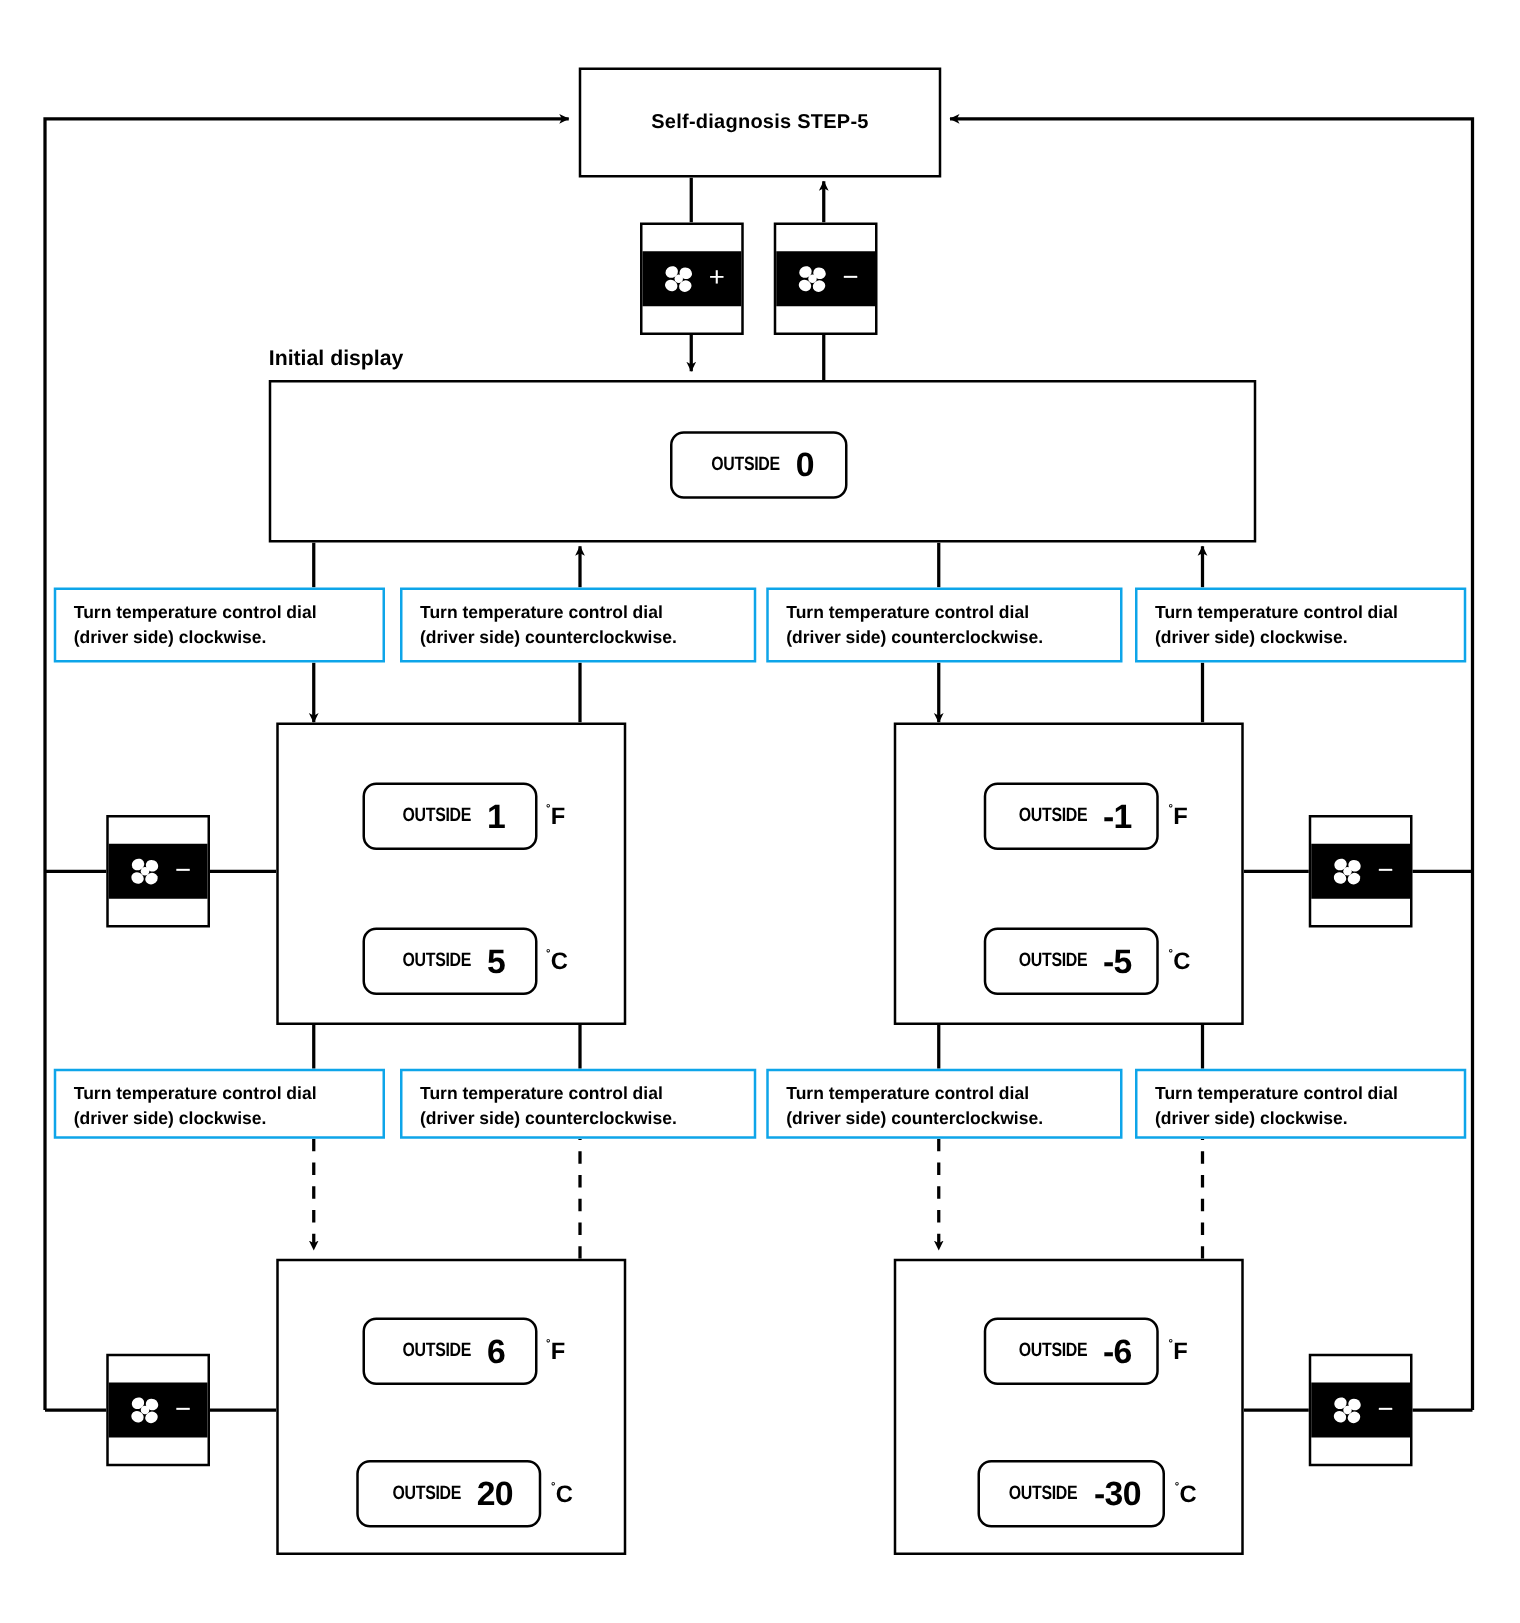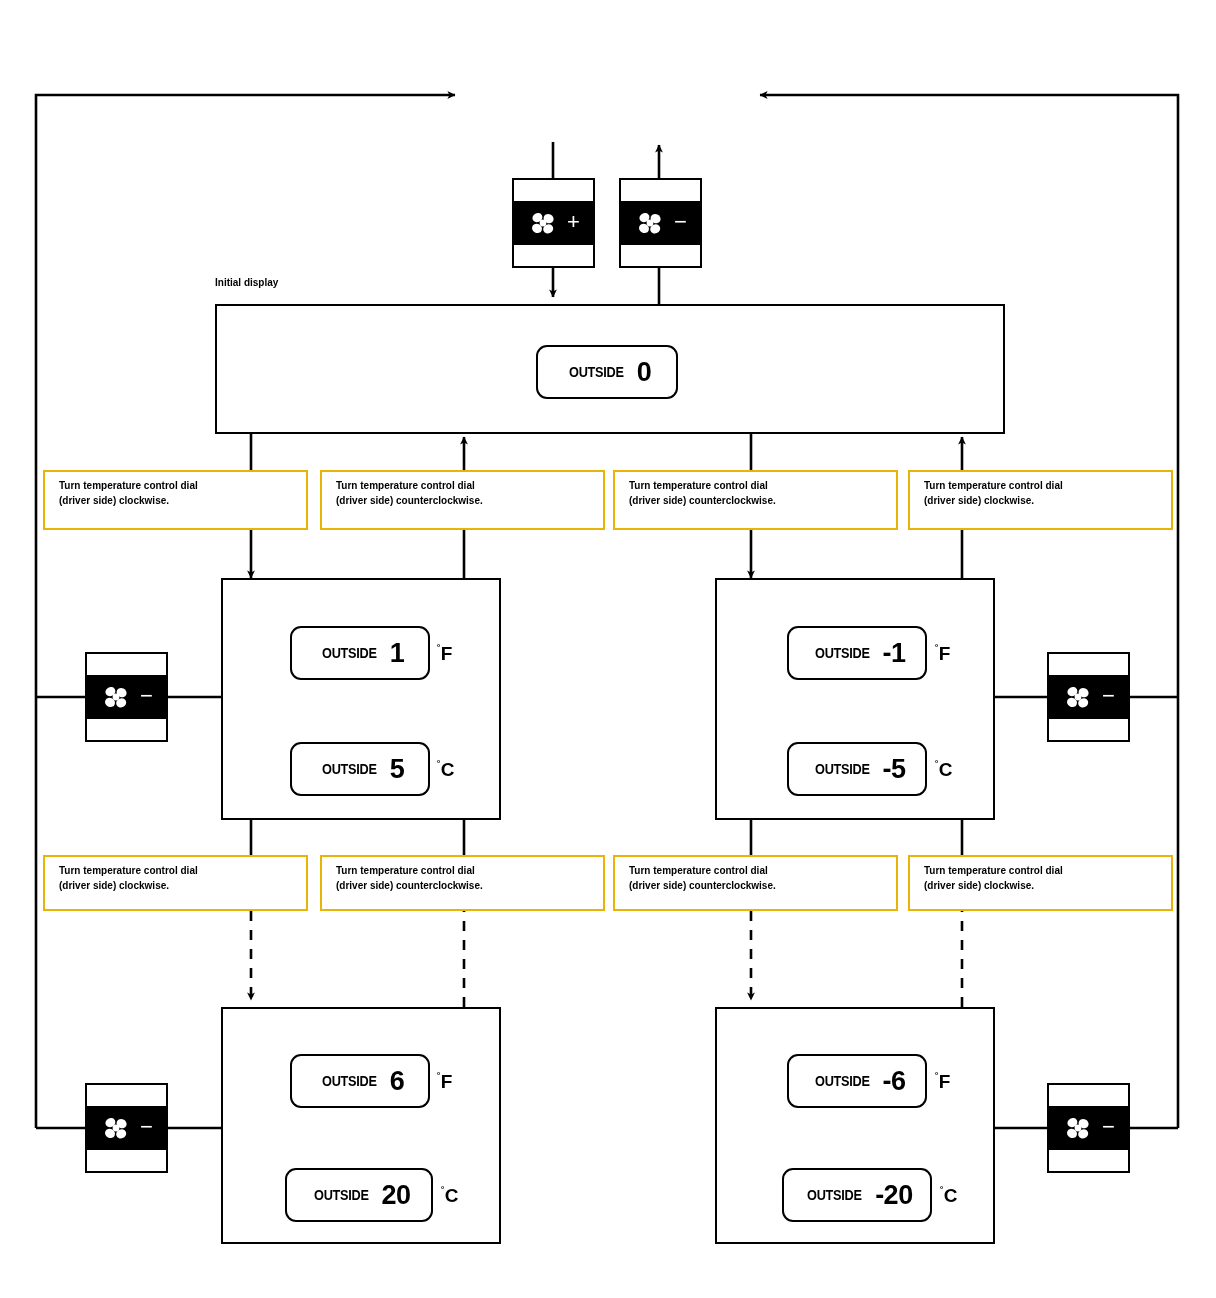--- a/index.html
+++ b/index.html
@@ -35,30 +35,30 @@
   .step-box {
     display: flex;
     align-items: center;
     justify-content: center;
     font-size: 16px;
     font-weight: bold;
     letter-spacing: .2px;
   }
   .caption {
     position: absolute;
-    font-size: 10px;
+    font-size: 17px;
     font-weight: bold;
     white-space: nowrap;
   }
   .instr {
     position: absolute;
-    border: 2px solid #eab308;
+    border: 2px solid #0ea5e9;
     background: #fff;
     box-sizing: border-box;
-    font-size: 10px;
+    font-size: 14px;
     font-weight: bold;
     line-height: 1.45;
     padding: 7px 0 0 14px;
   }
   .instr div { white-space: nowrap; }
 
   
   .lcd {
     position: absolute;
     border: 2px solid #000;
@@ -173,20 +173,23 @@
       <path d="M464,530 L464,530"></path>
 
       <path d="M168,697 L221,697"></path>
       <path d="M995,697 L1048,697"></path>
 
       <path d="M168,1128 L221,1128"></path>
       <path d="M995,1128 L1048,1128"></path>
     </g>
   </svg>
 
+  <div class="box step-box" style="left:463px; top:54px; width:290px; height:88px;">
+    <span>Self-diagnosis STEP-5</span>
+  </div>
 
   <div class="fanbtn" style="left:512px; top:178px; width:83px; height:90px;">
     <div class="plate">
       <span>
         <svg width="32" height="28" viewBox="0 0 32 28">
           <g fill="#fff">
             <circle cx="16" cy="14" r="3.4"></circle>
             <ellipse cx="10.4" cy="8.6" rx="5.1" ry="4.5" transform="rotate(-28 10.4 8.6)"></ellipse>
             <ellipse cx="21.6" cy="9.6" rx="5.1" ry="4.5" transform="rotate(24 21.6 9.6)"></ellipse>
             <ellipse cx="10.0" cy="19.4" rx="5.1" ry="4.5" transform="rotate(26 10.0 19.4)"></ellipse>
@@ -343,21 +346,21 @@
   <div class="box" style="left:715px; top:1007px; width:280px; height:237px;"></div>
   <div class="lcd" style="left:787px; top:1054px; width:140px; height:54px;">
     <span class="lbl">OUTSIDE</span>
     <span class="num">-6</span>
   </div>
   <div class="unit" style="left:935px; top:1071px;">
     <sup>˚</sup><span>F</span>
   </div>
   <div class="lcd" style="left:782px; top:1168px; width:150px; height:54px;">
     <span class="lbl">OUTSIDE</span>
-    <span class="num">-20</span>
+    <span class="num">-30</span>
   </div>
   <div class="unit" style="left:940px; top:1185px;">
     <sup>˚</sup><span>C</span>
   </div>
 
   <div class="fanbtn" style="left:85px; top:1083px; width:83px; height:90px;">
     <div class="plate">
       <span>
         <svg width="32" height="28" viewBox="0 0 32 28">
           <g fill="#fff">

